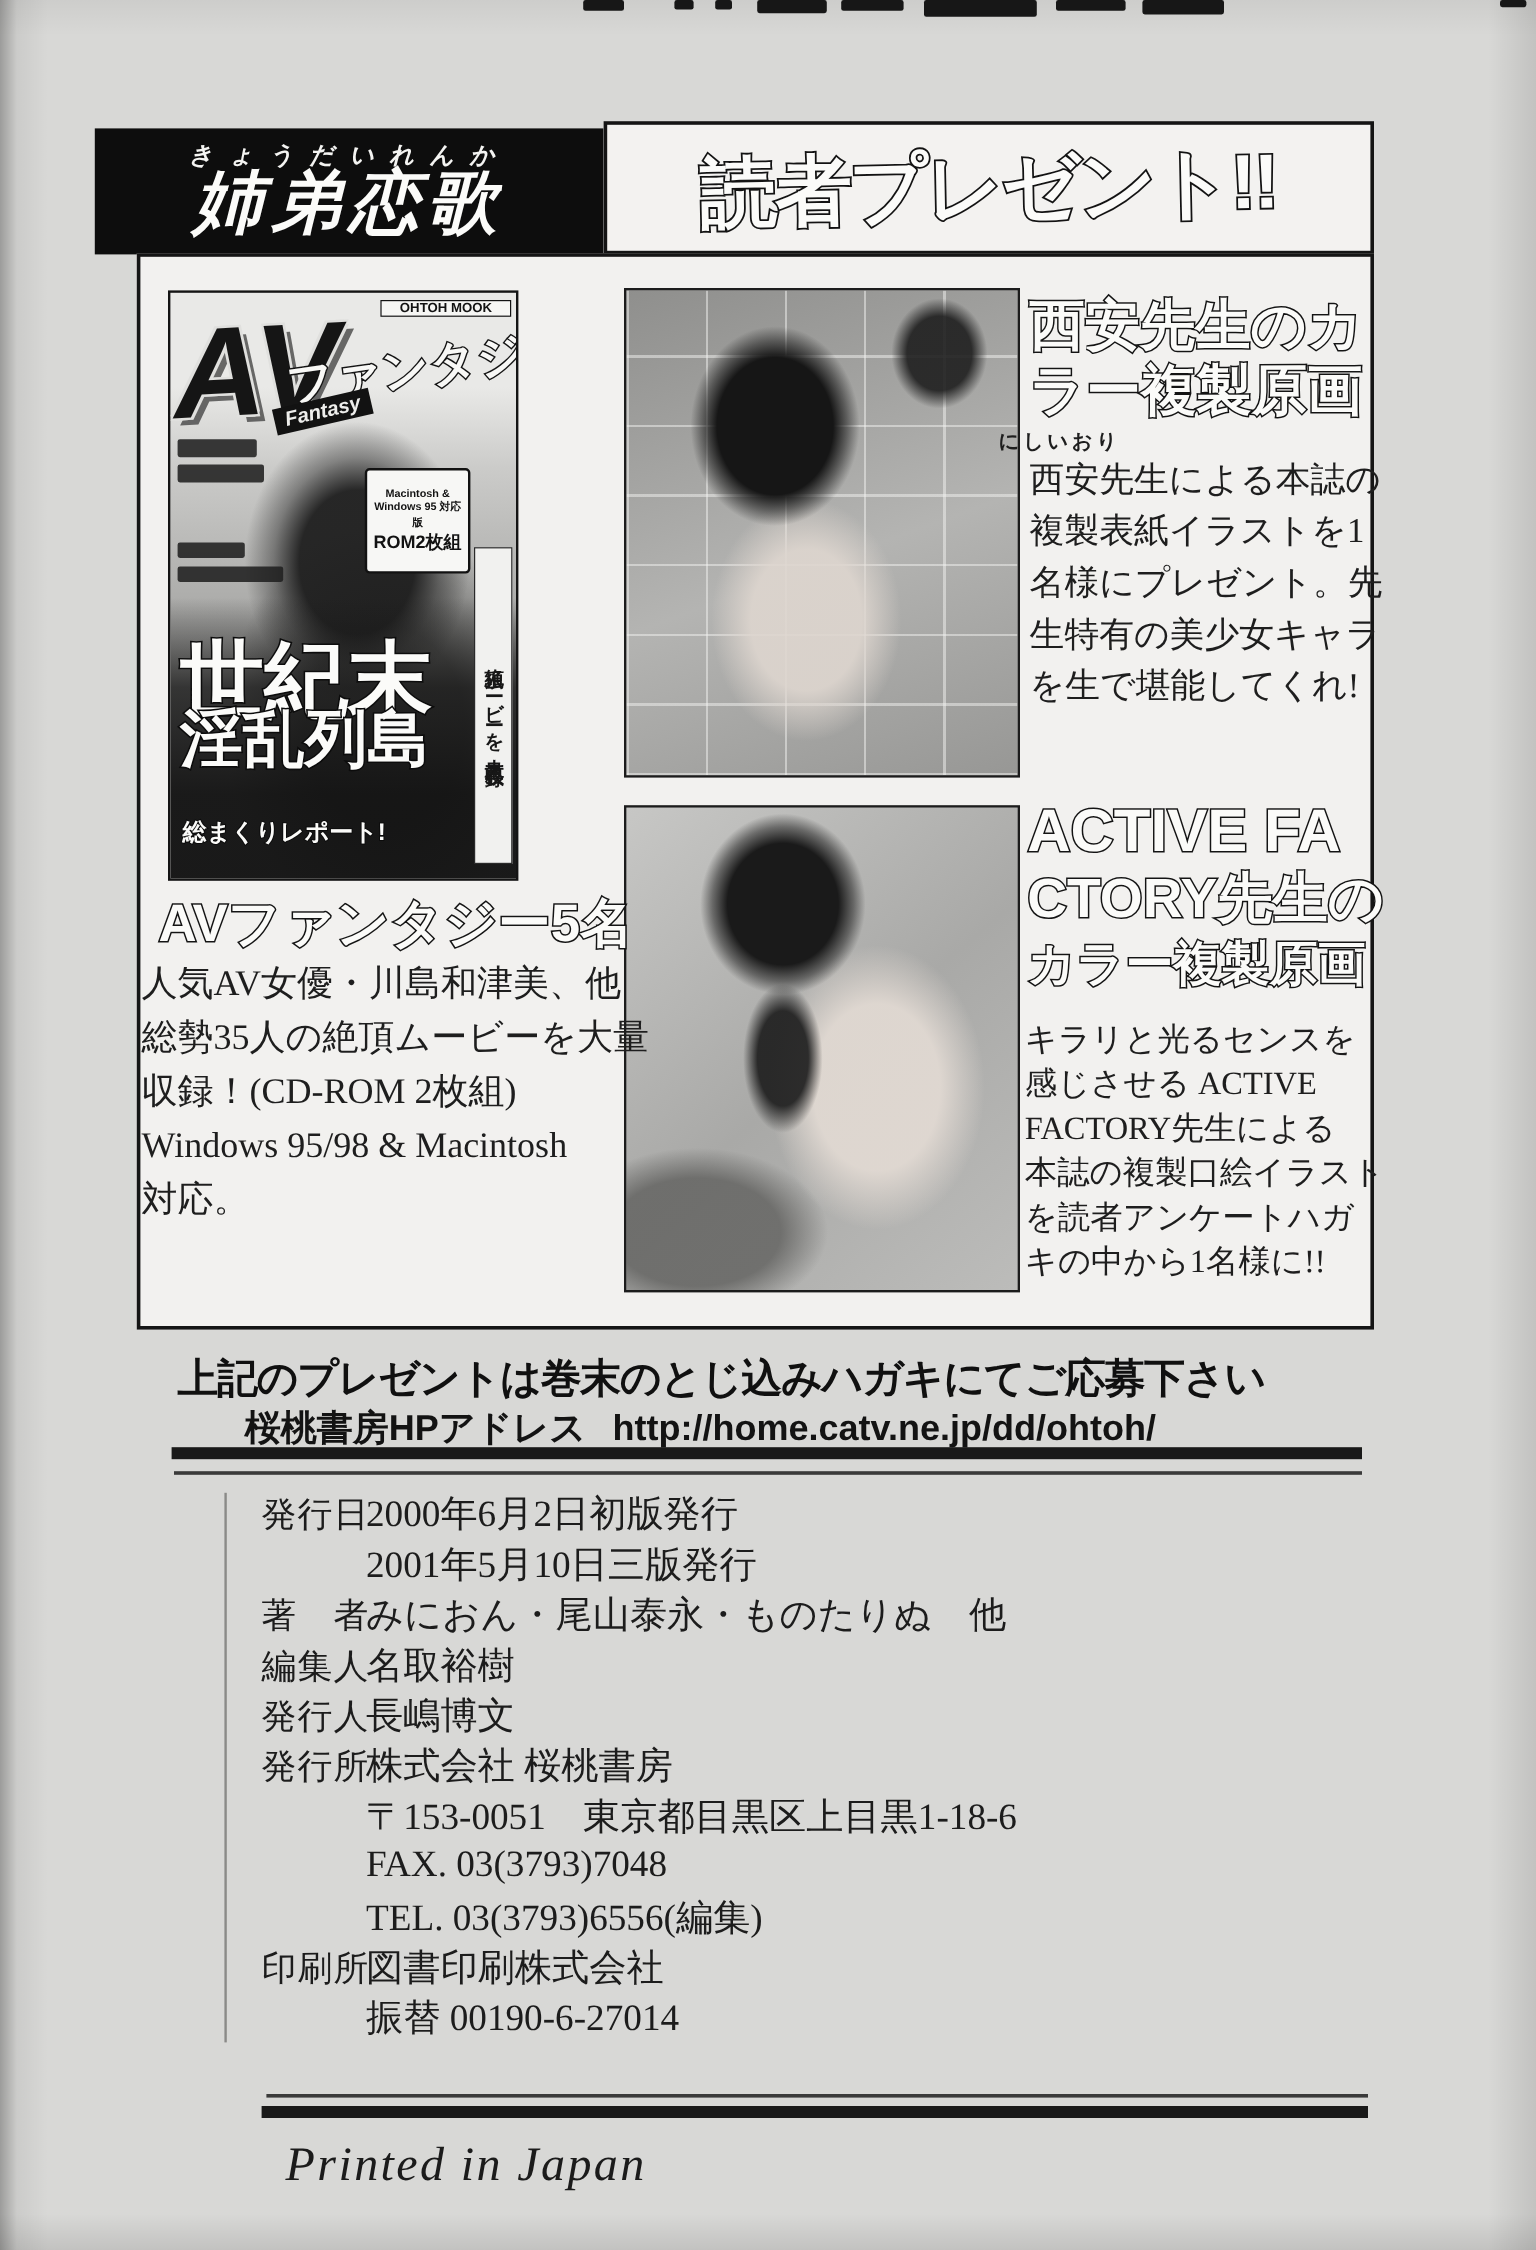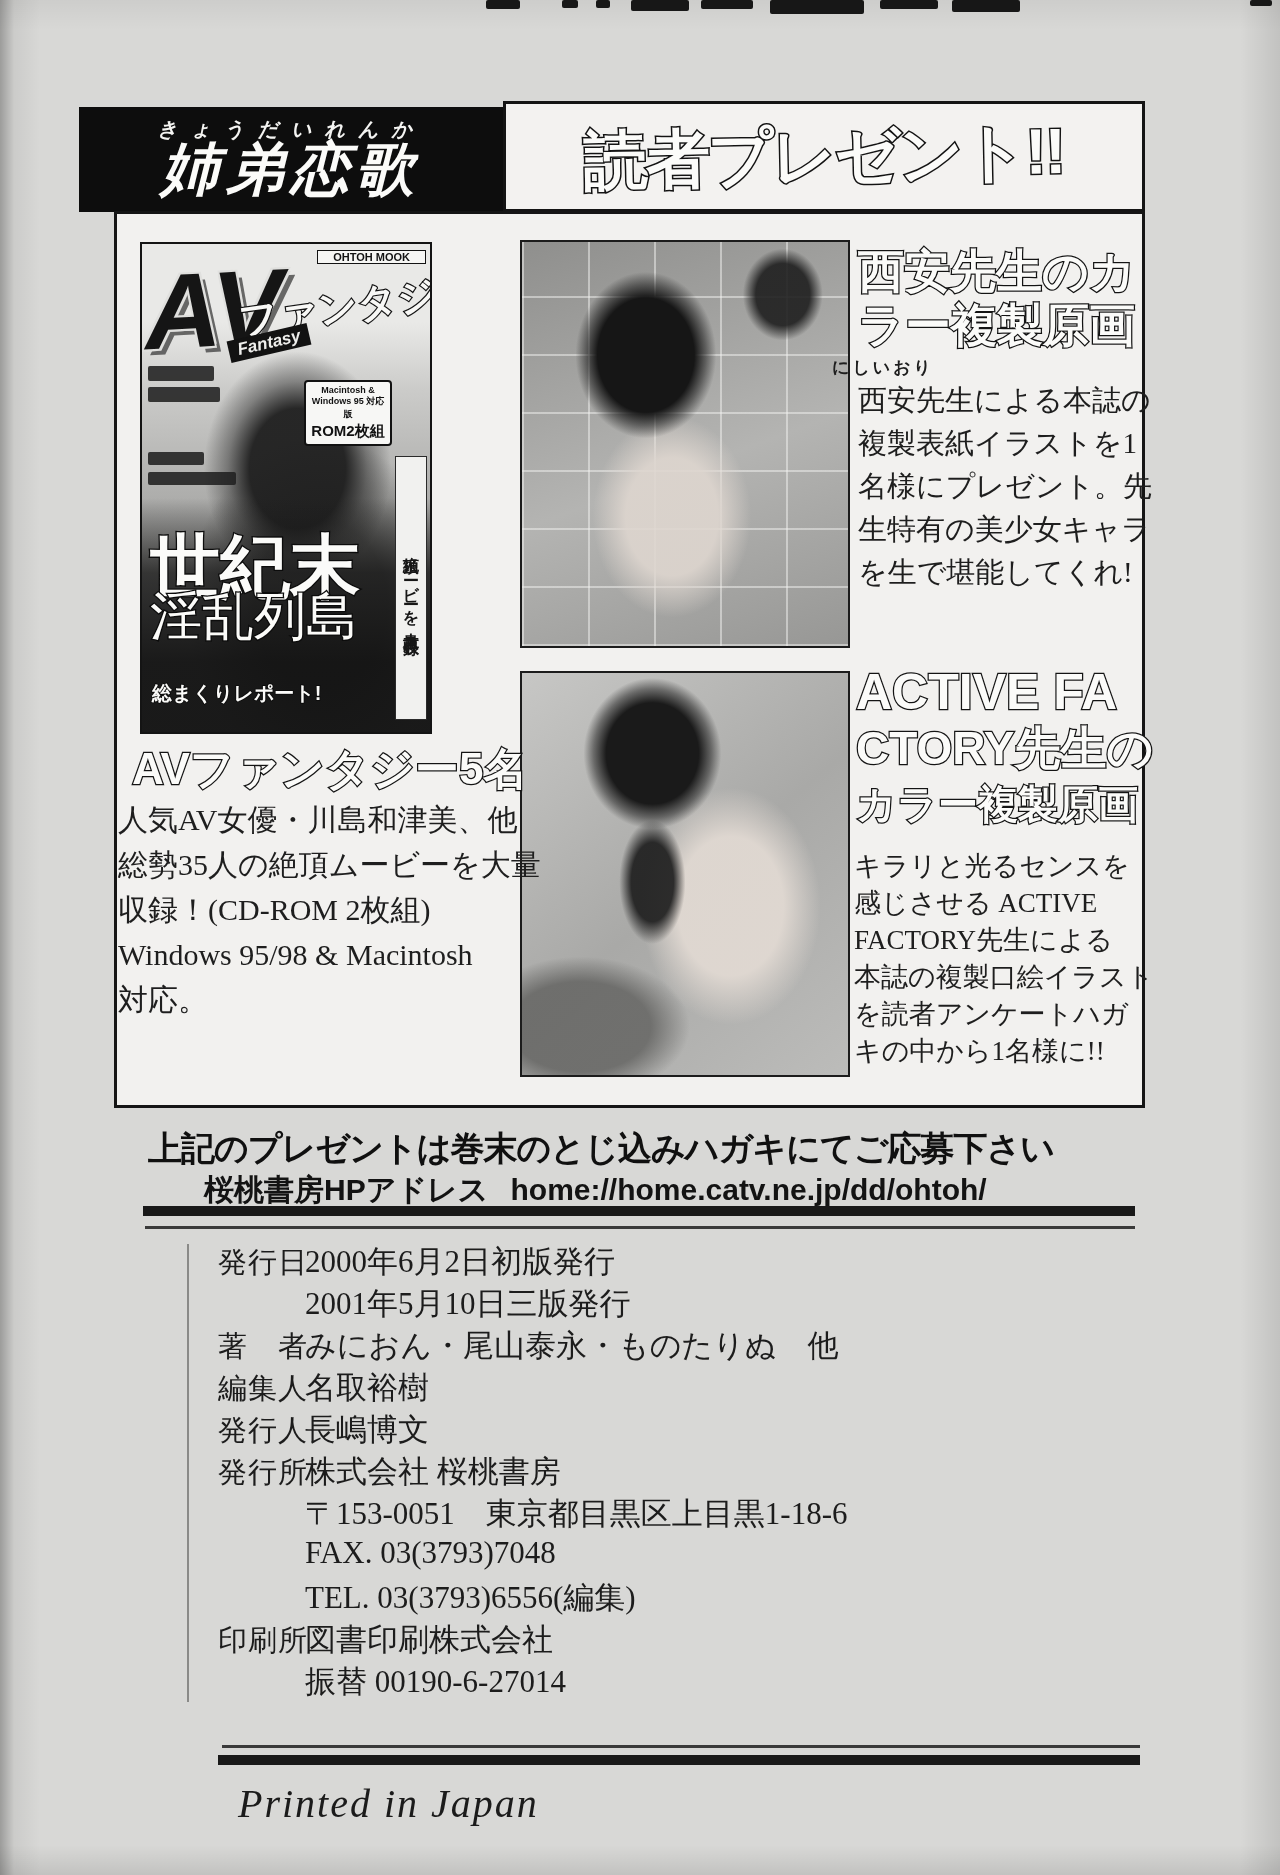--- a/index.html
+++ b/index.html
@@ -48,28 +48,28 @@
   }
   .cov-dark{position:absolute;left:0;bottom:0;width:100%;height:48%;
     background:linear-gradient(180deg,transparent,rgba(22,22,22,.78) 32%, rgba(18,18,18,.94) 70%);}
   .cov-mook{position:absolute;right:4px;top:6px;font-size:11px;font-weight:700;background:#f6f6f4;border:1.5px solid #131313;padding:0 15px;color:#131313;}
   .cov-av{position:absolute;left:2px;top:12px;font-size:106px;line-height:1;font-weight:900;font-style:italic;color:#151515;
     text-shadow:-2px -2px 0 #e0e0de,2px -2px 0 #e0e0de,-2px 2px 0 #e0e0de,2px 2px 0 #e0e0de,6px 6px 0 rgba(70,70,70,.8);
     transform:rotate(-3deg);}
   .cov-kana{position:absolute;left:96px;top:34px;font-size:39px;font-weight:900;white-space:nowrap;
     color:#f8f8f6;-webkit-text-stroke:2.4px #141414;paint-order:stroke fill;transform:rotate(-8deg);}
   .cov-fantasy{position:absolute;left:86px;top:88px;background:#121212;color:#eeeeec;font-style:italic;font-weight:700;font-size:17px;padding:1px 9px;transform:rotate(-13deg);}
-  .cov-badge{position:absolute;right:38px;top:136px;width:80px;background:#f7f7f5;border:2px solid #121212;border-radius:4px;text-align:center;padding:3px 2px;color:#121212;}
+  .cov-badge{position:absolute;right:38px;top:146px;width:80px;background:#f7f7f5;border:2px solid #121212;border-radius:4px;text-align:center;padding:14px 2px;color:#121212;}
   .cov-badge .b1{font-size:9px;font-weight:700;display:block;}
   .cov-badge .b3{font-size:15px;font-weight:900;display:block;margin-top:1px;}
   .cov-strip{position:absolute;right:3px;top:212px;width:30px;height:262px;background:#f1f1ef;border:1px solid #2a2a2a;
     writing-mode:vertical-rl;text-orientation:upright;font-size:16px;font-weight:900;color:#171717;letter-spacing:3px;line-height:30px;text-align:center;}
   .cov-noise{position:absolute;background:#202020;border-radius:2px;opacity:.88;}
   .cov-copy1{position:absolute;left:8px;top:288px;font-size:70px;font-weight:900;color:#fbfbf9;-webkit-text-stroke:2.6px #0c0c0c;paint-order:stroke fill;line-height:1;}
-  .cov-copy2{position:absolute;left:8px;top:346px;font-size:52px;font-weight:400;color:#fbfbf9;-webkit-text-stroke:2.6px #0c0c0c;paint-order:stroke fill;line-height:1;}
+  .cov-copy2{position:absolute;left:8px;top:346px;font-size:52px;font-weight:700;color:#fbfbf9;-webkit-text-stroke:2.6px #0c0c0c;paint-order:stroke fill;line-height:1;}
   .cov-copy3{position:absolute;left:10px;top:436px;font-size:20px;font-weight:900;color:#fbfbf9;-webkit-text-stroke:1.6px #0c0c0c;paint-order:stroke fill;}
 
   
   .photo{box-sizing:border-box;border:2px solid #1c1c1c;overflow:hidden;}
   .photo1{left:520px;top:240px;width:330px;height:408px;
     background:
       radial-gradient(ellipse 88px 104px at 38% 28%, #161616 0 55%, rgba(22,22,22,.5) 68%, transparent 80%),
       radial-gradient(ellipse 54px 62px at 80% 13%, rgba(30,30,30,.9) 0 50%, transparent 74%),
       radial-gradient(ellipse 110px 140px at 46% 68%, rgba(222,214,207,.9) 0 42%, transparent 72%),
       repeating-linear-gradient(90deg, rgba(242,242,240,.5) 0 2px, transparent 2px 66px),
@@ -200,21 +200,21 @@
     <div class="nowrap">キラリと光るセンスを</div>
     <div class="nowrap">感じさせる ACTIVE</div>
     <div class="nowrap">FACTORY先生による</div>
     <div class="nowrap">本誌の複製口絵イラスト</div>
     <div class="nowrap">を読者アンケートハガ</div>
     <div class="nowrap">キの中から1名様に!!</div>
   </div>
 
   <div class="abs apply-note gothic">上記のプレゼントは巻末のとじ込みハガキにてご応募下さい</div>
   <div class="abs hp-line gothic">
-    <span>桜桃書房HPアドレス</span><span class="url">home://home.catv.ne.jp/dd/ohtoh/</span>
+    <span>桜桃書房HPアドレス</span><span class="url">http://home.catv.ne.jp/dd/ohtoh/</span>
   </div>
 
   <div class="rule" style="left:143px;top:1206px;width:992px;height:10px;"></div>
   <div class="rule-thin" style="left:145px;top:1226px;width:990px;height:3px;"></div>
 
   <div class="abs col-vline"></div>
   <div class="abs colophon serif">
     <div class="col-row"><span class="col-label">発行日</span><span class="col-value">2000年6月2日初版発行</span></div>
     <div class="col-row"><span class="col-label"></span><span class="col-value">2001年5月10日三版発行</span></div>
     <div class="col-row"><span class="col-label">著　者</span><span class="col-value">みにおん・尾山泰永・ものたりぬ　他</span></div>

